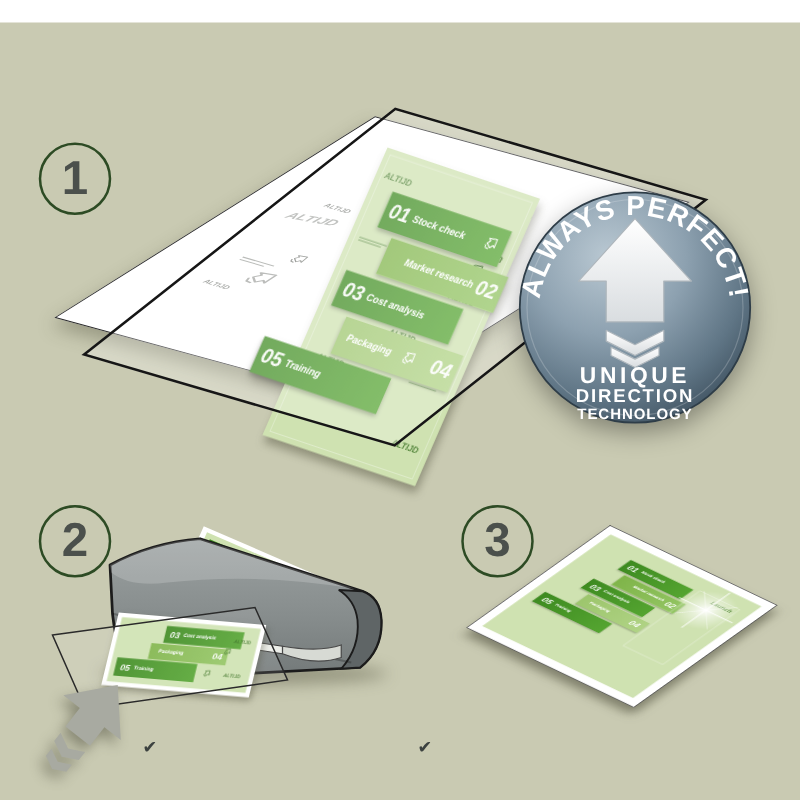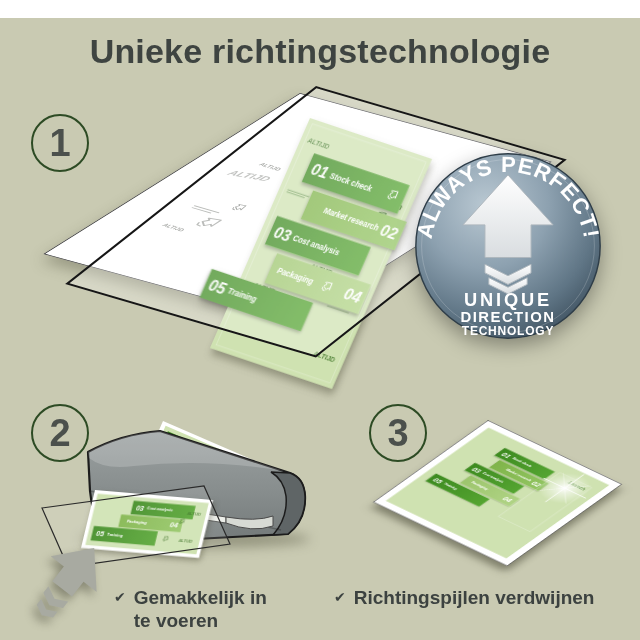--- a/index.html
+++ b/index.html
@@ -83,21 +83,20 @@
       <g transform="rotate(40 12 12)">
         <path d="M12,2 L19,10 L15.5,10 L15.5,15 L8.5,15 L8.5,10 L5,10 Z"></path>
         <path d="M8.5,17.5 L12,19.5 L15.5,17.5"></path>
       </g>
     </g>
   </defs>
 </svg>
 
 <div class="canvas">
 
-  <div class="title">Unieke richtingstechnologie</div>
 
   <div class="step-circle c1">
     <span>1</span>
   </div>
 
   <div class="xf sheet-back">
     <span class="wm-gray" style="left:40px;top:120px;font-size:11px;transform:rotate(-8deg);">ALTIJD</span>
     <span class="wm-gray" style="left:150px;top:60px;font-size:11px;transform:rotate(-8deg);">ALTIJD</span>
     <svg class="mini-arrow" style="left:70px;top:190px;color:rgba(100,104,98,0.6);" width="26" height="26" viewBox="0 0 24 24">
         <use href="#dir-arrow"></use>
@@ -303,28 +302,24 @@
             <line x1="18" y1="18" x2="78" y2="78" stroke-width="1"></line>
             <line x1="78" y1="18" x2="18" y2="78" stroke-width="1"></line>
           </g>
         </svg>
       </div>
     </div>
   </div>
 
   <div class="caption cap-left">
     <span class="chk">✔</span>
-    <span class="txt">
-      <span>Gemakkelijk in</span><br>
-      <span>te voeren</span>
-    </span>
   </div>
   <div class="caption cap-right">
     <span class="chk">✔</span>
     <span class="txt">
-      <span>Richtingspijlen verdwijnen</span><br>
+      <br>
     </span>
   </div>
 
 </div>
 
 
 
 
 </body></html>

